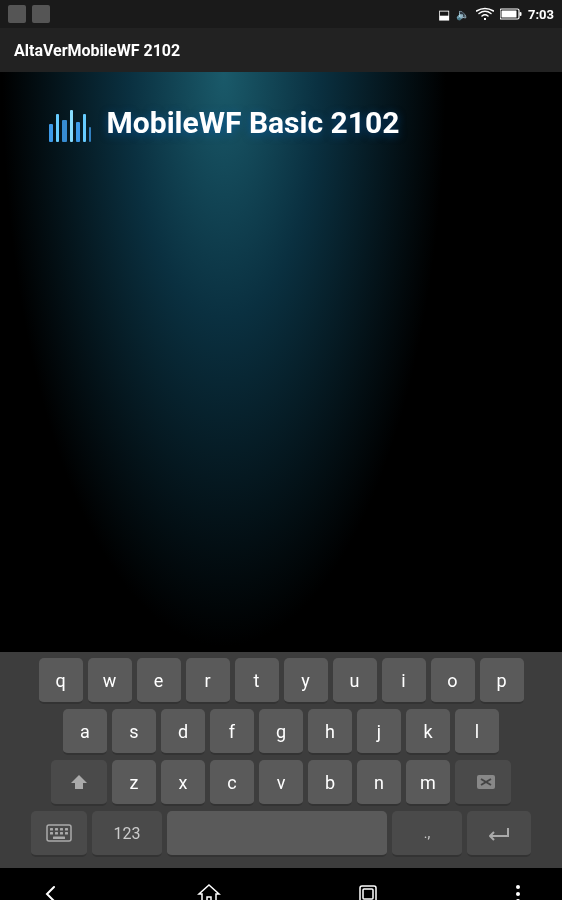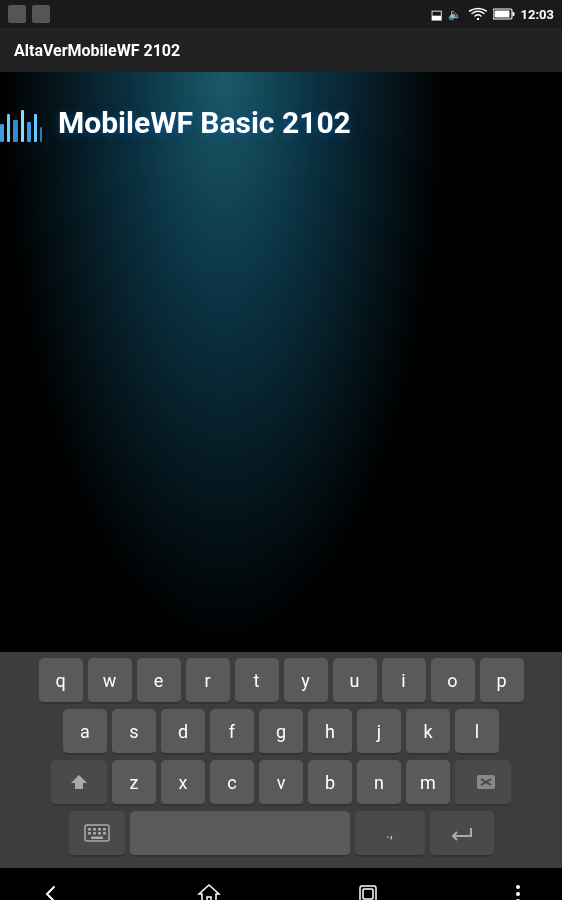--- a/index.html
+++ b/index.html
@@ -53,20 +53,21 @@
       font-weight: bold;
     }
 
     
     #main-content {
       width: 448px;
       height: 580px;
       background: radial-gradient(ellipse at center top, #1a5a6a 0%, #0a3040 30%, #000000 70%);
       display: flex;
       flex-direction: column;
+      align-items: center;
       padding-top: 30px;
     }
 
     #app-logo-area {
       display: flex;
       align-items: center;
       margin-bottom: 28px;
     }
 
     #barcode-icon {
@@ -237,21 +238,21 @@
       <path d="M3 6.5 Q9 2 15 6.5" stroke="white" stroke-width="1.5" fill="none" stroke-linecap="round"></path>
       <path d="M0.5 4 Q9 -1 17.5 4" stroke="white" stroke-width="1.5" fill="none" stroke-linecap="round"></path>
     </svg>
 
     <svg width="22" height="12" viewBox="0 0 22 12">
       <rect x="0" y="1" width="19" height="10" rx="1.5" fill="none" stroke="white" stroke-width="1.2"></rect>
       <rect x="19.5" y="4" width="2" height="4" rx="1" fill="white"></rect>
       <rect x="1.5" y="2.5" width="15" height="7" rx="0.5" fill="white"></rect>
     </svg>
 
-    <span style="font-weight:bold;font-size:13px;">12:03</span>
+    <span style="font-weight:bold;font-size:13px;">7:03</span>
   </div>
 </div>
 
 <div id="title-bar">
   <span id="title-bar-text">AltaVerMobileWF 2102</span>
 </div>
 
 <div id="main-content">
 
   <div id="app-logo-area">
@@ -327,20 +328,21 @@
         <rect x="9" y="4" width="3" height="2.5" rx="0.5" fill="#aaa"></rect>
         <rect x="14" y="4" width="3" height="2.5" rx="0.5" fill="#aaa"></rect>
         <rect x="19" y="4" width="3" height="2.5" rx="0.5" fill="#aaa"></rect>
         <rect x="4" y="8" width="3" height="2.5" rx="0.5" fill="#aaa"></rect>
         <rect x="9" y="8" width="3" height="2.5" rx="0.5" fill="#aaa"></rect>
         <rect x="14" y="8" width="3" height="2.5" rx="0.5" fill="#aaa"></rect>
         <rect x="19" y="8" width="3" height="2.5" rx="0.5" fill="#aaa"></rect>
         <rect x="7" y="12.5" width="12" height="2.5" rx="0.5" fill="#aaa"></rect>
       </svg>
     </div>
+    <div class="key key-123 key-special" style="font-size:16px;">123</div>
     <div class="key key-space" style="background:#5a5a5a;"></div>
     <div class="key key-period-comma key-special" style="font-size:14px;">.,</div>
     <div class="key key-enter key-special">
       <svg width="26" height="20" viewBox="0 0 26 20">
         <polyline points="22,5 22,13 4,13" stroke="#aaa" stroke-width="2" fill="none"></polyline>
         <polyline points="8,9 4,13 8,17" stroke="#aaa" stroke-width="2" fill="none" stroke-linejoin="round"></polyline>
       </svg>
     </div>
   </div>
 

